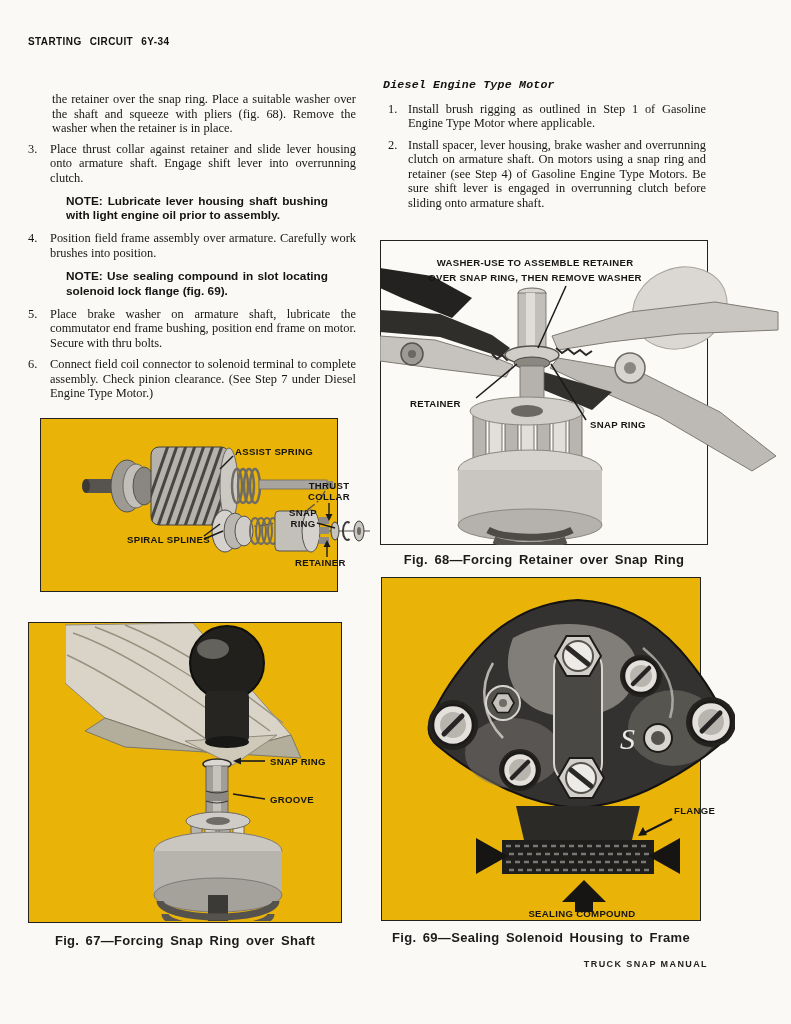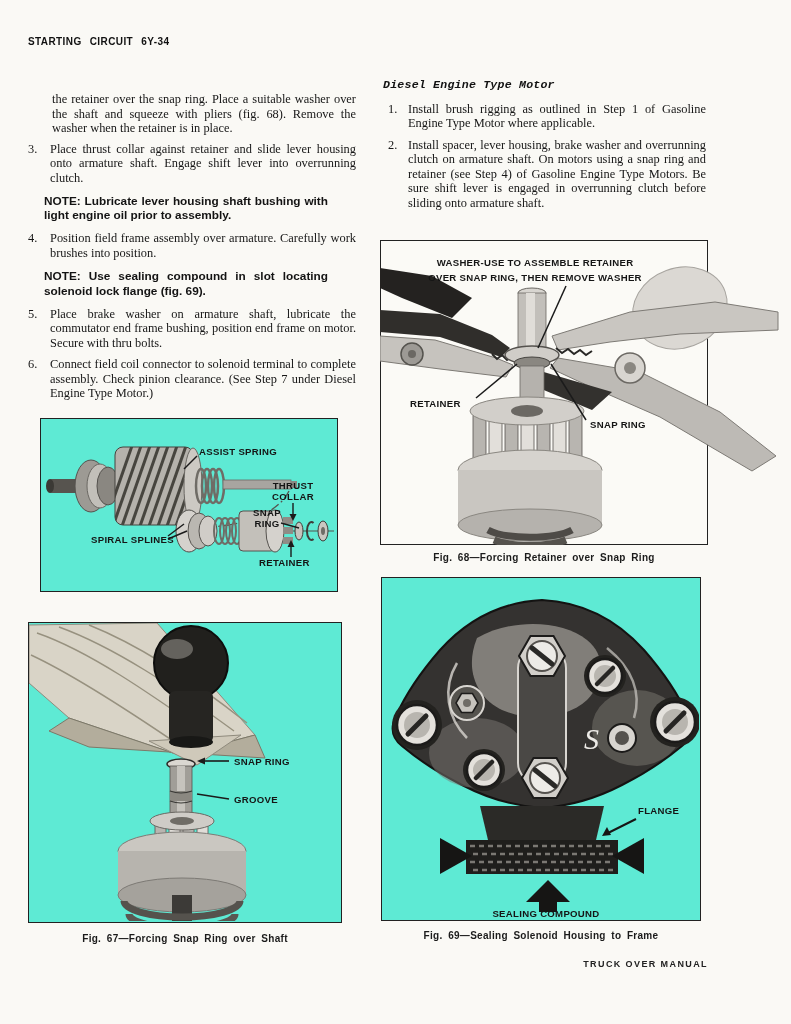--- a/index.html
+++ b/index.html
@@ -18,36 +18,36 @@
   .col-left{left:28px;top:92px;width:328px;}
   .col-right{left:380px;top:78px;width:326px;}
   .cont-para{margin-left:24px;margin-bottom:6px;}
   .item{display:flex;margin-bottom:7px;}
   .item .num{flex:0 0 22px;text-align:left;}
   .item .txt{flex:1;text-align:justify;}
   .col-right .item .num{flex:0 0 20px;margin-left:8px;}
   .note{
     font-family:"Liberation Sans", sans-serif;font-weight:bold;
     font-size:11.8px;line-height:14.2px;
-    margin:9px 28px 9px 16px;text-align:justify;color:#131313;
+    margin:9px 28px 9px 38px;text-align:justify;color:#131313;
   }
   .subhead{
     font-family:Liberation Mono, monospace;font-weight:bold;font-style:italic;
     font-size:11.6px;margin:0 0 9px 3px;letter-spacing:.2px;color:#131313;text-align:left;
   }
-  .figbox{position:absolute;border:1.5px solid #222;background:#5eead4;box-sizing:border-box;}
+  .figbox{position:absolute;border:1.5px solid #222;background:#eab308;box-sizing:border-box;padding-left:36px;}
   .fig66{left:40px;top:418px;width:298px;height:174px;}
   .fig67{left:28px;top:622px;width:314px;height:301px;}
   .fig68wrap{position:absolute;left:380px;top:240px;width:404px;height:305px;}
   .fig68border{position:absolute;left:0;top:0;width:328px;height:305px;border:1.5px solid #222;box-sizing:border-box;background:#fbfaf6;}
   .fig68art{position:absolute;left:0;top:0;}
   .fig69{left:381px;top:577px;width:320px;height:344px;}
   .caption{
     position:absolute;font-family:"Liberation Sans", sans-serif;font-weight:bold;
-    font-size:10px;letter-spacing:.3px;word-spacing:2.5px;color:#1b1b1b;text-align:center;
+    font-size:13px;letter-spacing:.3px;word-spacing:2.5px;color:#1b1b1b;text-align:center;
   }
   .cap66{left:40px;top:597px;width:298px;margin-top:29px;}
   .cap67{left:28px;top:933px;width:314px;}
   .cap68{left:380px;top:552px;width:328px;}
   .cap69{left:381px;top:930px;width:320px;}
   .footer{
     position:absolute;left:380px;top:959px;width:328px;text-align:right;
     font-family:"Liberation Sans", sans-serif;font-weight:bold;
     font-size:9px;letter-spacing:1.4px;color:#222;
   }
@@ -354,15 +354,15 @@
       <polygon points="166,302 188,324 175,324 175,334 157,334 157,324 144,324" fill="#161514"></polygon>
       <line x1="254" y1="241" x2="226" y2="255" stroke="#161514" stroke-width="2"></line>
       <polygon points="220,258 229,257 225,249" fill="#161514"></polygon>
 
       <text class="lbl" x="256" y="236" font-size="10.5">FLANGE</text>
       <text class="lbl" x="164" y="339" font-size="10.5" text-anchor="middle">SEALING COMPOUND</text>
     </svg>
   </div>
   <div class="caption cap69">Fig. 69—Sealing Solenoid Housing to Frame</div>
 
-  <div class="footer">TRUCK OVER MANUAL</div>
+  <div class="footer">TRUCK SNAP MANUAL</div>
 
 </div>
 
 </body></html>

